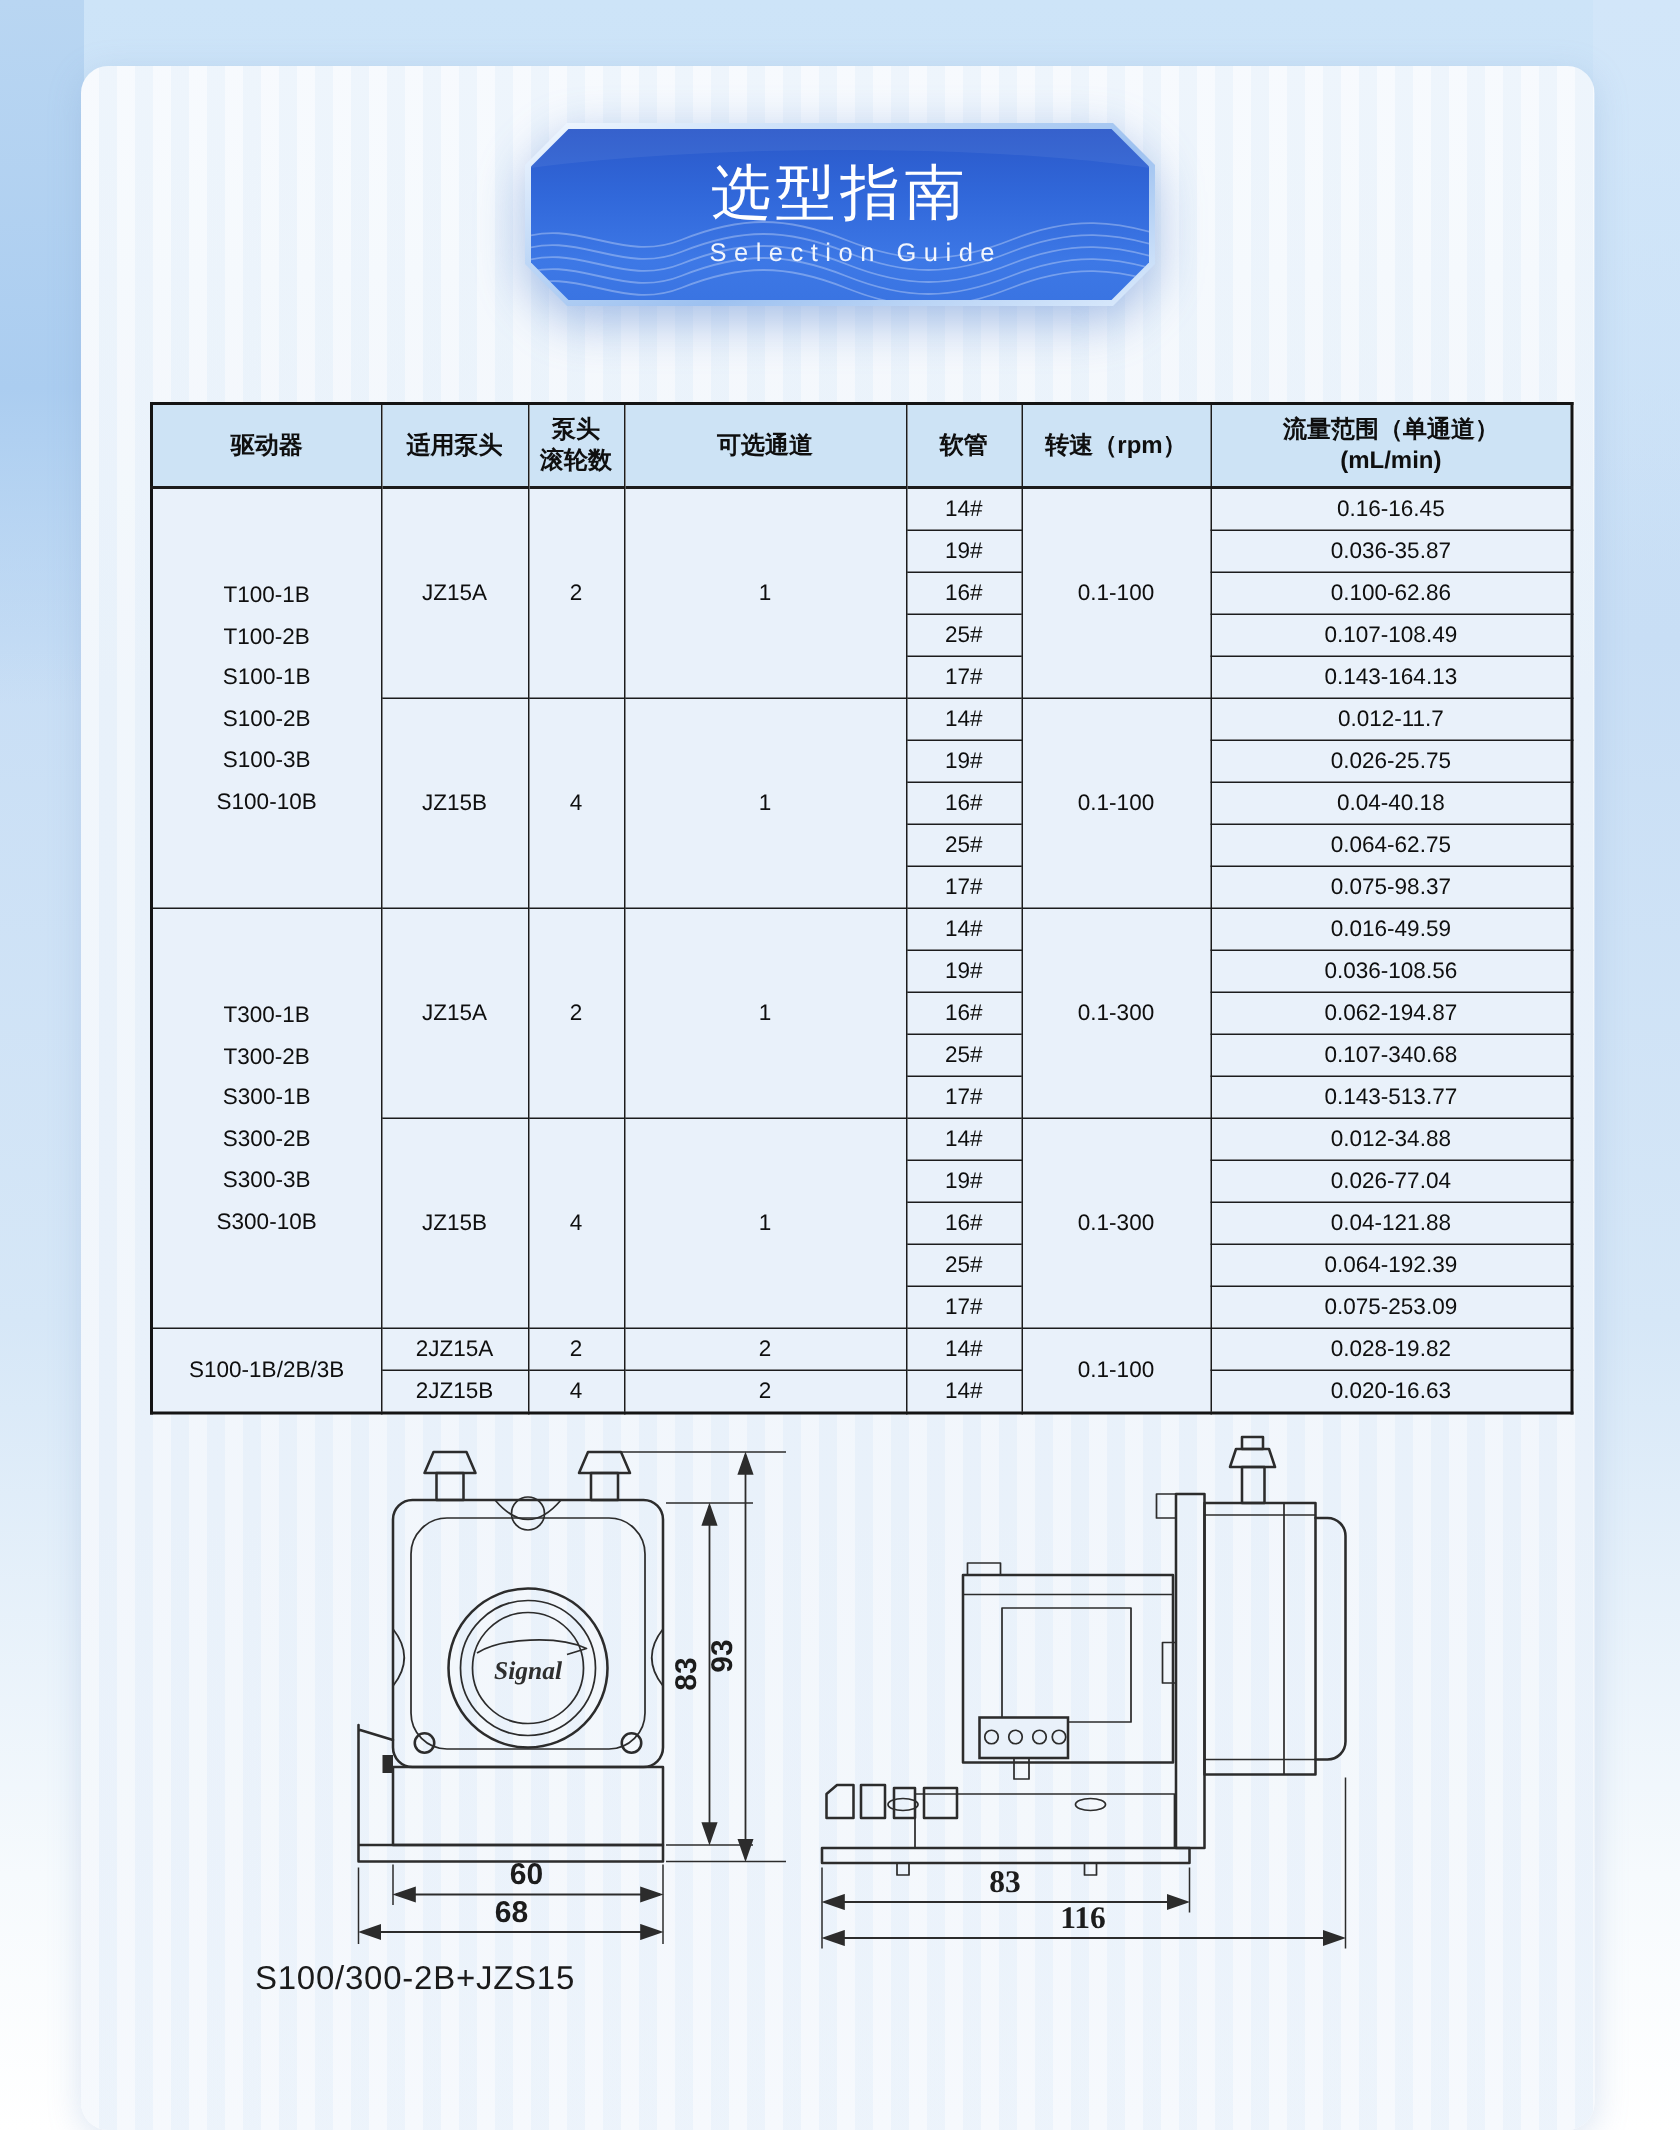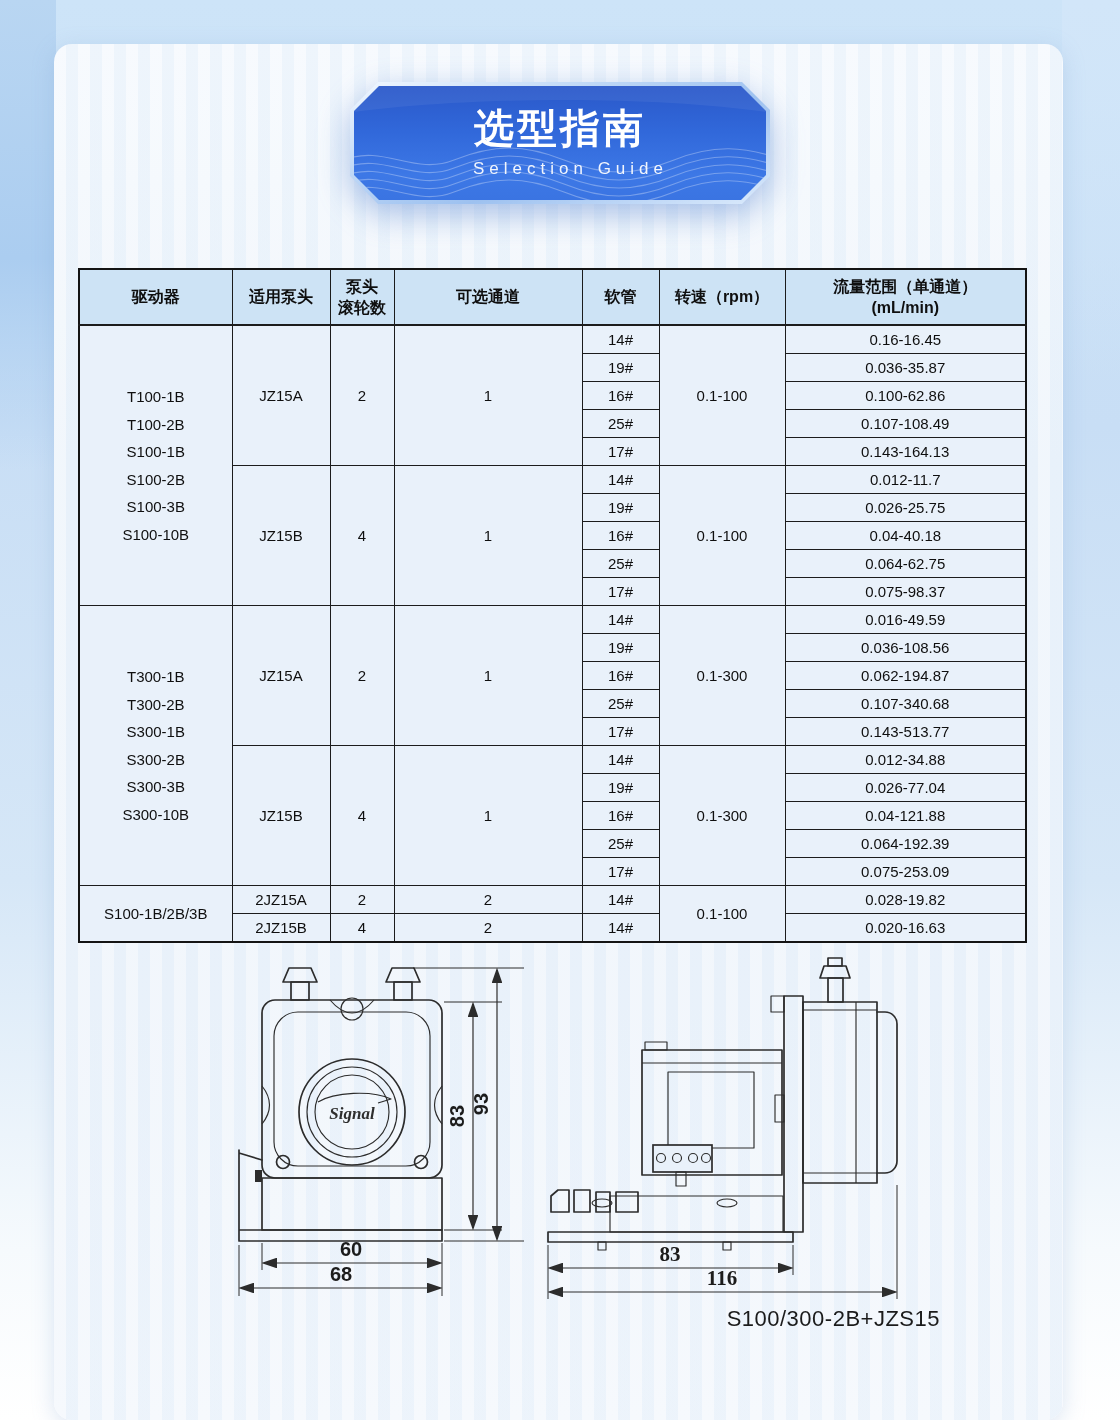--- a/index.html
+++ b/index.html
@@ -23,36 +23,36 @@
   
   .banner-wrap{position:absolute;left:350px;top:82px;filter:drop-shadow(0 10px 16px rgba(70,120,205,.45));}
   .banner-frame{width:420px;height:122px;
     clip-path:polygon(28px 0,calc(100% - 28px) 0,100% 28px,100% calc(100% - 28px),calc(100% - 28px) 100%,28px 100%,0 calc(100% - 28px),0 28px);
     background:linear-gradient(160deg,#f2f8ff 0%,#bcd6f6 35%,#9dc1f0 60%,#dcebfc 100%);
     display:flex;align-items:center;justify-content:center;}
   .banner-core{width:412px;height:114px;position:relative;overflow:hidden;text-align:center;
     clip-path:polygon(25px 0,calc(100% - 25px) 0,100% 25px,100% calc(100% - 25px),calc(100% - 25px) 100%,25px 100%,0 calc(100% - 25px),0 25px);
     background:linear-gradient(180deg,#2a58c9 0%,#3168da 40%,#3d78e6 78%,#3a74e2 100%);}
   .banner-core svg{position:absolute;left:0;top:0;}
-  .banner-title{position:relative;font-size:40px;font-weight:bold;color:#ffffff;letter-spacing:3px;margin-top:15px;}
+  .banner-title{position:relative;font-size:40px;font-weight:normal;color:#ffffff;letter-spacing:3px;margin-top:15px;}
   .banner-sub{position:relative;font-size:17px;color:rgba(255,255,255,.93);letter-spacing:5px;margin-top:3px;margin-left:21px;}
 
   
-  table.spec{position:absolute;left:78px;top:268px;border-collapse:collapse;table-layout:fixed;
+  table.spec{position:absolute;left:100px;top:268px;border-collapse:collapse;table-layout:fixed;
     border:2.5px solid #141414;}
   table.spec th,table.spec td{border:1.6px solid #1c1c1c;text-align:center;vertical-align:middle;
     color:#0f0f0f;padding:0 3px;overflow:hidden;}
   table.spec th{background:#cde3f5;font-size:16px;font-weight:bold;height:54px;border-bottom-width:2.2px;}
   table.spec td{background:#e9f1fa;font-size:15px;height:27px;}
   .prewrap{white-space:pre-line;line-height:1.32;}
   td.drv div{line-height:27.5px;}
 
   
   .drawing{position:absolute;left:170px;top:940px;}
-  .caption{position:absolute;left:170px;top:1306px;width:770px;text-align:right;
+  .caption{position:absolute;left:170px;top:1306px;width:770px;text-align:left;
     font-size:22px;color:#1b1b1b;letter-spacing:.5px;}
   .o{fill:none;stroke:#2c2c2c;stroke-width:1.7;stroke-linejoin:round;stroke-linecap:round;}
   .o2{fill:none;stroke:#2c2c2c;stroke-width:1.15;stroke-linejoin:round;}
   .fillc{fill:#e9f1fa;stroke:#2c2c2c;stroke-width:1.7;}
   .dark{fill:#2c2c2c;stroke:none;}
   .dim{stroke:#2c2c2c;stroke-width:1.2;fill:none;}
   .ext{stroke:#2c2c2c;stroke-width:1;fill:none;}
   .dimt{font-family:"Liberation Sans",sans-serif;font-weight:bold;font-size:20px;fill:#1c1c1c;}
   .dims{font-family:"Liberation Serif",serif;font-weight:bold;font-size:21px;fill:#1c1c1c;}
   .logo{font-family:"Liberation Serif",serif;font-style:italic;font-weight:bold;font-size:17px;fill:#2e2e2e;}

